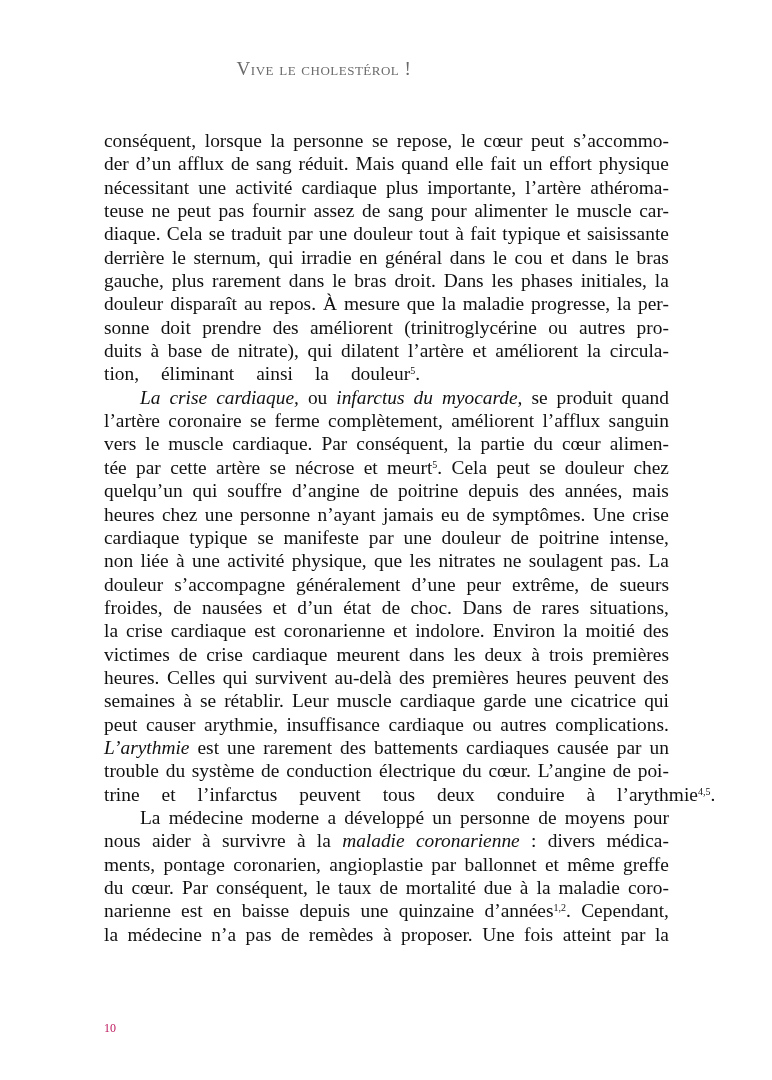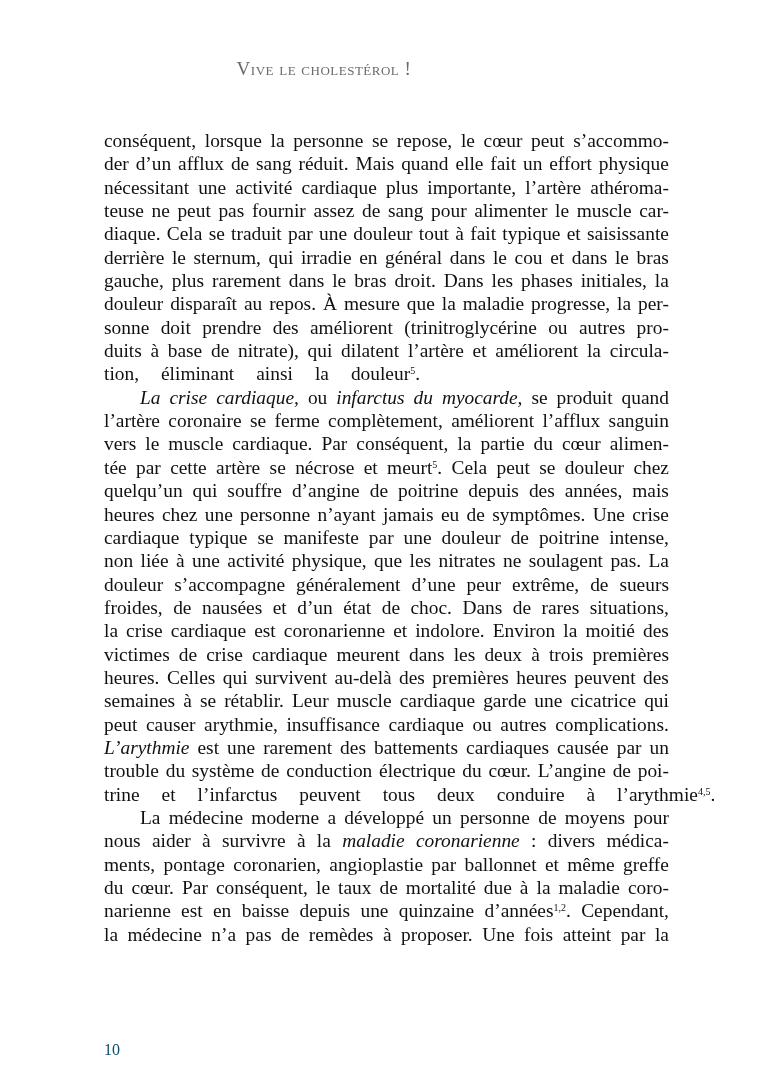--- a/index.html
+++ b/index.html
@@ -11,21 +11,21 @@
   }
   .body-text {
     position:absolute; left:104px; top:129px; width:565px;
     font-family:"Liberation Serif", serif; font-size:19.4px; line-height:23.35px;
     color:#111; text-align:justify; hyphens:manual;
   }
   i { font-style:italic; }
   sup { font-size:10px; line-height:0; vertical-align:6px; }
   .page-number {
     position:absolute; left:104px; top:1021px;
-    font-family:"Liberation Serif", serif; font-size:16px; color:#0c4a6e;margin-top:20px;
+    font-family:"Liberation Serif", serif; font-size:12px; color:#be185d;
   }
   .jline { display:flex; justify-content:space-between; white-space:nowrap; }
   .jline.left { justify-content:flex-start; gap:22px; }
   .jline.indent { padding-left:36px; }
 </style>
 </head>
 <body>
 
 <div class="running-head">Vive le cholestérol !</div>
 

